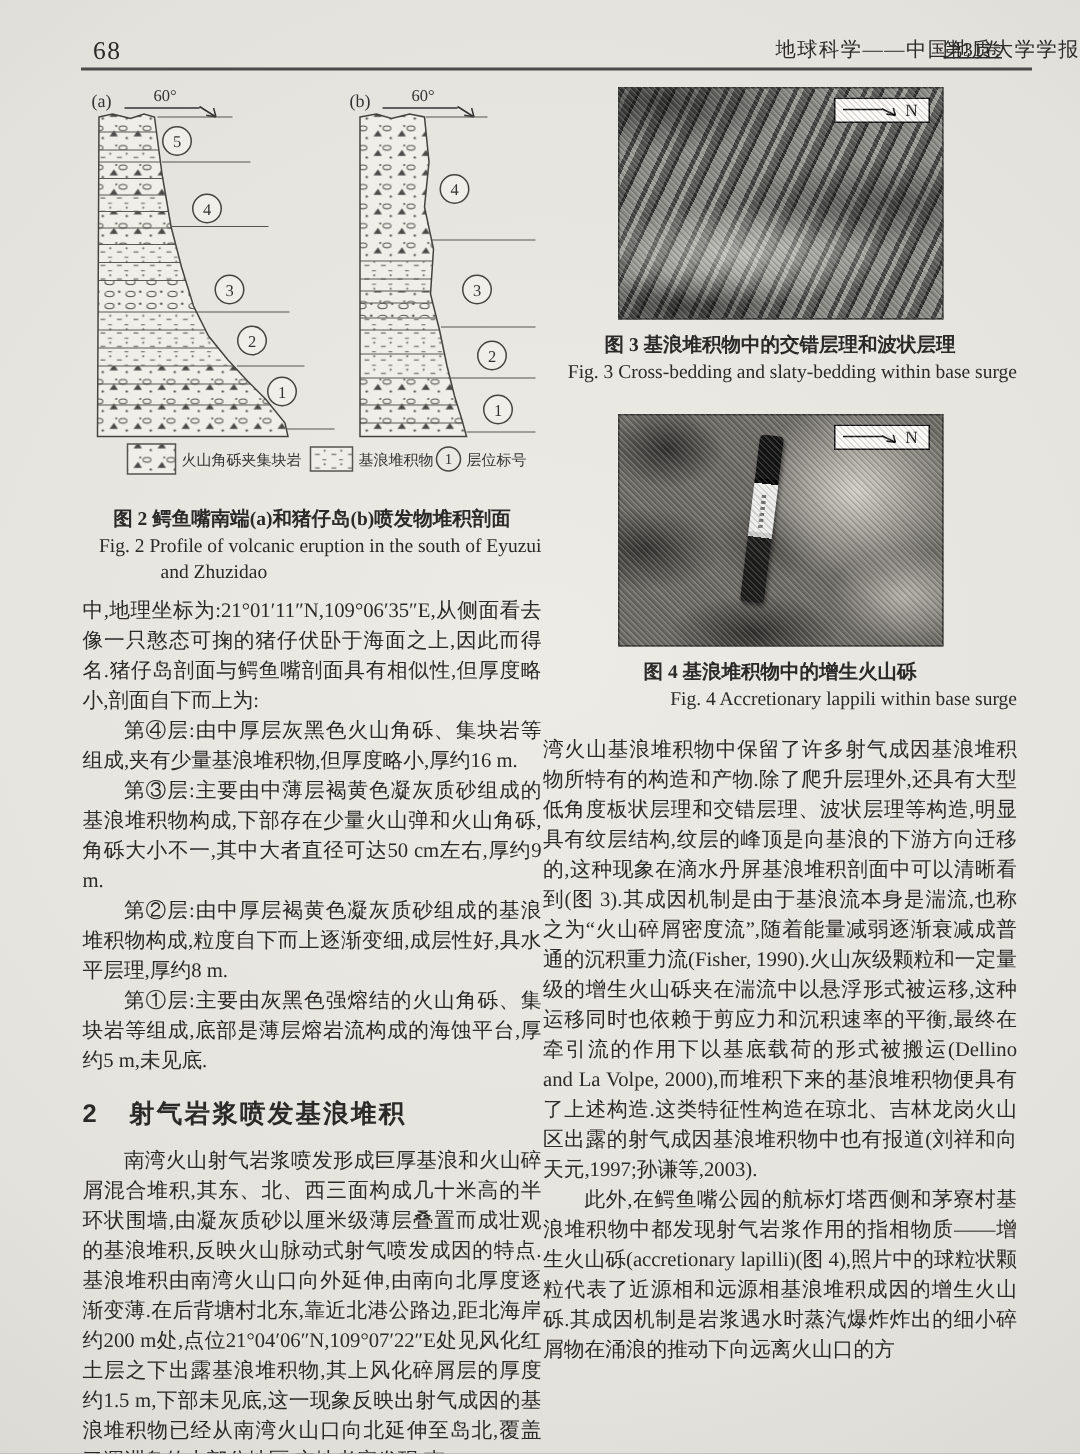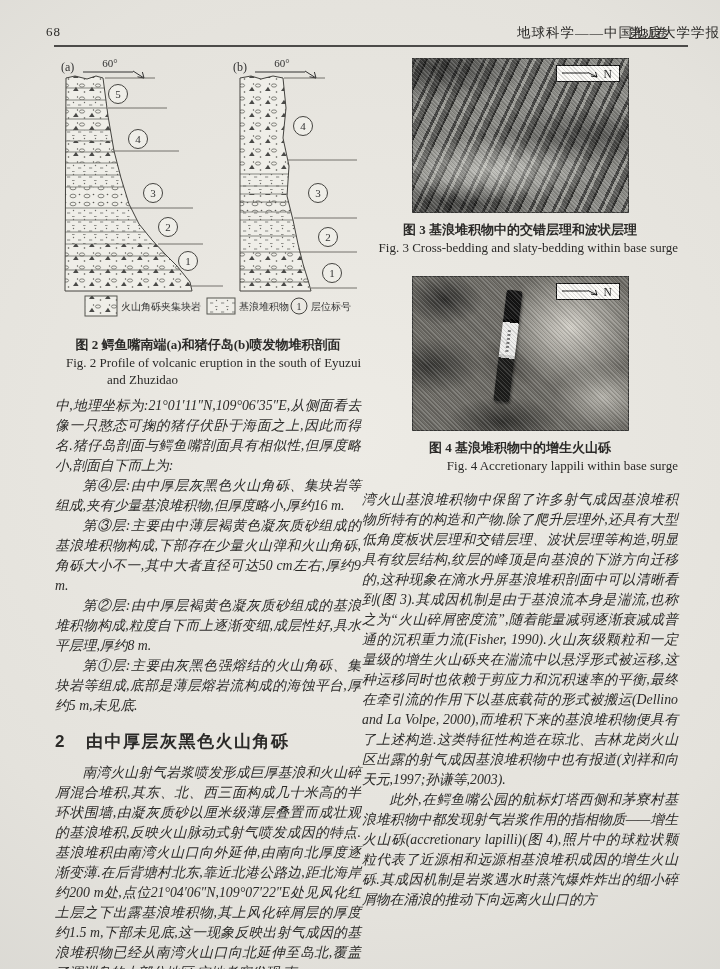--- a/index.html
+++ b/index.html
@@ -1,27 +1,27 @@
 <!DOCTYPE html>
 <html><head>
 <meta charset="utf-8">
 <style>
   html,body{margin:0;padding:0;}
   body{width:720px;height:969px;background:#b9b8b4;font-family:"Liberation Serif","DejaVu Serif",serif;}
   .page{position:relative;width:720px;height:969px;overflow:hidden;color:#2b2a28;
         background:radial-gradient(ellipse 120% 90% at 50% 45%, #edebe5 0%, #e4e2dc 55%, #d0cfca 100%);}
   
-  .hdr-pageno{position:absolute;left:46px;top:24px;font-size:13px;letter-spacing:1px;}
+  .hdr-pageno{position:absolute;left:62px;top:24px;font-size:17px;letter-spacing:1px;}
   .hdr-title{position:absolute;left:0;top:24px;width:720px;text-align:right;font-size:13.5px;letter-spacing:1px;}
   .hdr-vol{position:absolute;right:52px;top:24px;font-size:13px;text-decoration:underline;}
   .hdr-rule{position:absolute;left:54px;top:45px;width:634px;height:1.5px;background:#4c4b49;}
   
   .col-left{position:absolute;left:55px;top:56px;width:306px;}
   .col-right{position:absolute;left:362px;top:58px;width:316px;}
-  p{margin:0;font-size:13.8px;line-height:20px;text-align:justify;text-justify:inter-ideograph;font-style:italic;}
+  p{margin:0;font-size:13.8px;line-height:20px;text-align:justify;text-justify:inter-ideograph;}
   .indent{text-indent:2em;}
   .cap-cn{font-size:13px;font-weight:bold;text-align:center;line-height:18px;margin-top:4px;}
   .cap-en{font-size:13px;text-align:right;line-height:17px;}
   .cap-en2{font-size:13px;line-height:17px;padding-left:52px;}
   h2{margin:14px 0 10px 0;font-family:"Liberation Sans","DejaVu Sans",sans-serif;
      font-size:17px;font-weight:bold;letter-spacing:1.5px;}
   h2 .sec-title{margin-left:20px;}
   .body-start{margin-top:8px;}
   
   .photo{position:relative;width:217px;height:155px;margin:0 auto;box-shadow:0 0 0 1px #3a3a38 inset;}
@@ -169,21 +169,21 @@
     <div class="cap-en">Fig. 2  Profile of volcanic eruption in the south of Eyuzui</div>
     <div class="cap-en2">and Zhuzidao</div>
 
     <p class="body-start">中,地理坐标为:21°01′11″N,109°06′35″E,从侧面看去像一只憨态可掬的猪仔伏卧于海面之上,因此而得名.猪仔岛剖面与鳄鱼嘴剖面具有相似性,但厚度略小,剖面自下而上为:</p>
     <p class="indent">第④层:由中厚层灰黑色火山角砾、集块岩等组成,夹有少量基浪堆积物,但厚度略小,厚约16 m.</p>
     <p class="indent">第③层:主要由中薄层褐黄色凝灰质砂组成的基浪堆积物构成,下部存在少量火山弹和火山角砾,角砾大小不一,其中大者直径可达50 cm左右,厚约9 m.</p>
     <p class="indent">第②层:由中厚层褐黄色凝灰质砂组成的基浪堆积物构成,粒度自下而上逐渐变细,成层性好,具水平层理,厚约8 m.</p>
     <p class="indent">第①层:主要由灰黑色强熔结的火山角砾、集块岩等组成,底部是薄层熔岩流构成的海蚀平台,厚约5 m,未见底.</p>
 
     <h2>
-      <span>2</span><span class="sec-title">由中厚层灰黑色火山角砾</span>
+      <span>2</span><span class="sec-title">射气岩浆喷发基浪堆积</span>
     </h2>
 
     <p class="indent">南湾火山射气岩浆喷发形成巨厚基浪和火山碎屑混合堆积,其东、北、西三面构成几十米高的半环状围墙,由凝灰质砂以厘米级薄层叠置而成壮观的基浪堆积,反映火山脉动式射气喷发成因的特点.基浪堆积由南湾火山口向外延伸,由南向北厚度逐渐变薄.在后背塘村北东,靠近北港公路边,距北海岸约200 m处,点位21°04′06″N,109°07′22″E处见风化红土层之下出露基浪堆积物,其上风化碎屑层的厚度约1.5 m,下部未见底,这一现象反映出射气成因的基浪堆积物已经从南湾火山口向北延伸至岛北,覆盖了涠洲岛的大部分地区.实地考察发现,南</p>
   </div>
 
   <div class="col-right">
 
     <div class="photo photo1">
       <div class="nbox">
         <svg width="42" height="12" viewBox="0 0 42 12">

